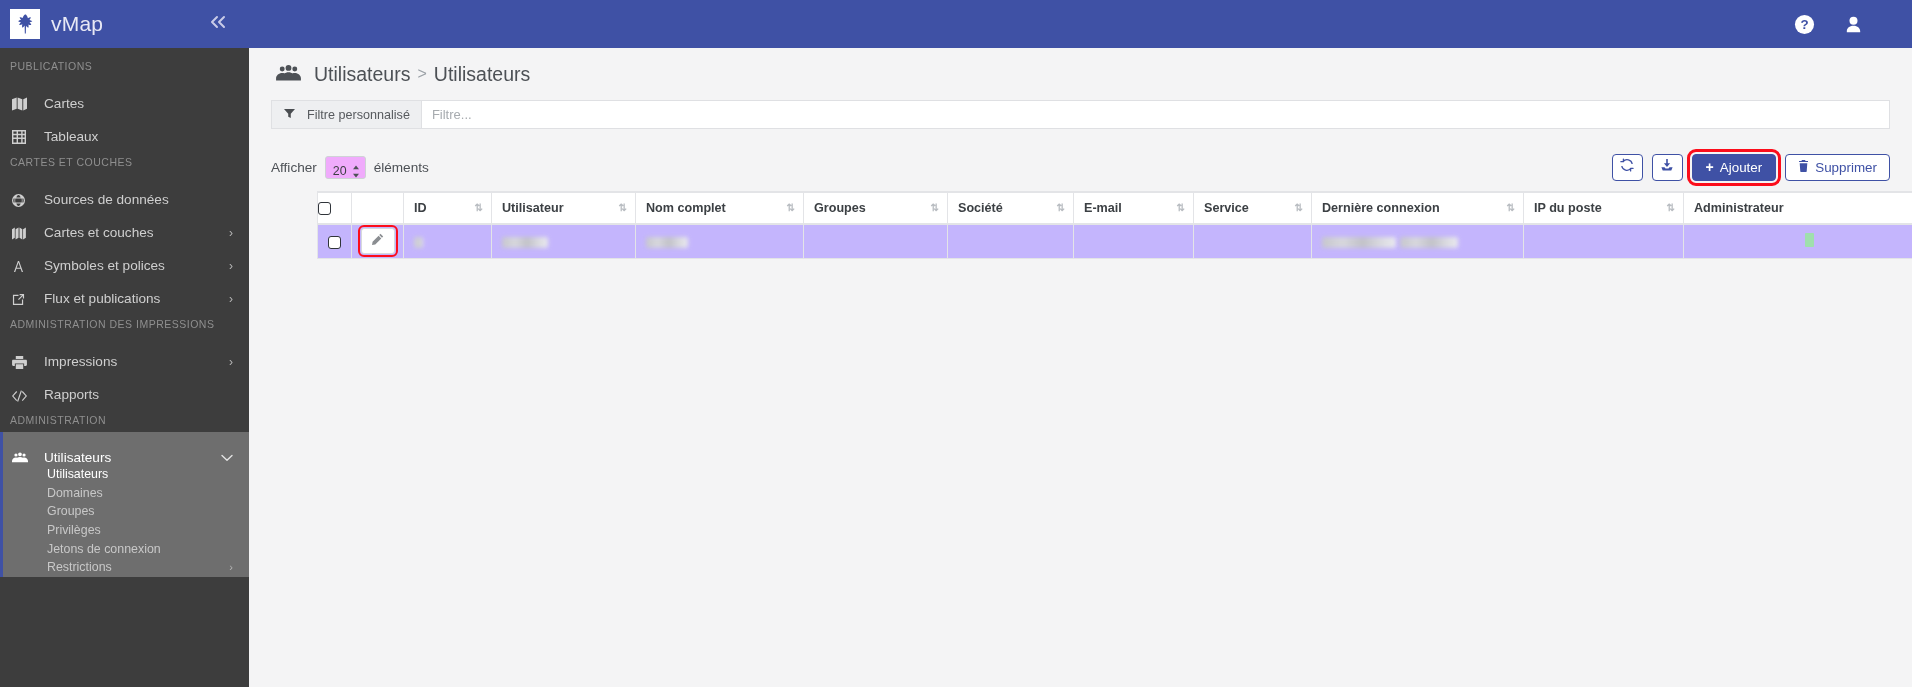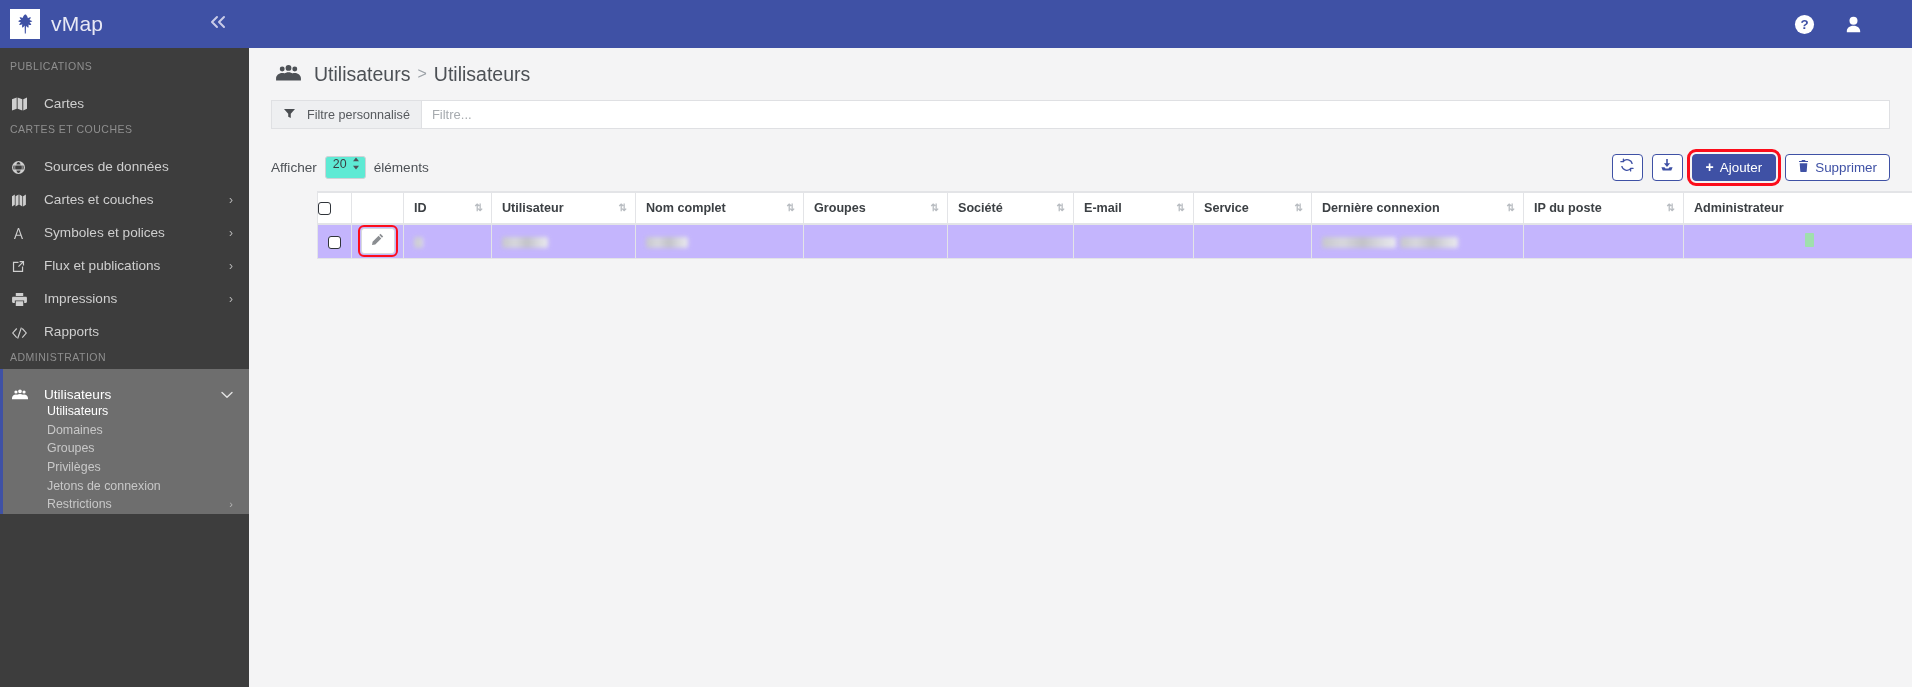--- a/index.html
+++ b/index.html
@@ -169,23 +169,23 @@
   .tablebar {
     display: flex; align-items: center;
     height: 38px;
     margin-bottom: 5px;
   }
   .lengthsel {
     display: flex; align-items: center;
     font-size: 13.6px; color: #4d5156;
   }
   .lengthsel .sel {
-    display: inline-flex; align-items: flex-start;
+    display: inline-flex; align-items: flex-end;
     border: 1px solid #cfd2d6;
-    background: #5eead4;
+    background: #f0abfc;
     border-radius: 3px;
     height: 23px;
     padding: 0 5px 0 7px;
     margin: 0 8px;
     font-size: 12.4px;
     color: #3b3e42;
     cursor: pointer;
   }
   .lengthsel .sel .spin { margin-left: 5px; font-size: 9px; line-height: 9px; color: #4d5156; display:flex; flex-direction:column; }
 
@@ -337,20 +337,28 @@
 
     <div class="nav-item">
       <span class="ico">
         <svg width="15" height="14" viewBox="0 0 16 14">
             <path d="M0 2l5-2v12l-5 2V2zm6-2l5 2v12l-5-2V0zm6 2l4-2v12l-4 2V2z"></path>
           </svg>
       </span>
       <span class="lbl">Cartes</span>
     </div>
 
+    <div class="nav-item">
+      <span class="ico">
+        <svg width="14" height="14" viewBox="0 0 14 14">
+            <path d="M0 0h14v14H0V0zm1.4 1.4v2.4h3.2V1.4H1.4zm4.6 0v2.4h3.2V1.4H6zm4.6 0v2.4h2v-2.4h-2zM1.4 5.2v2.4h3.2V5.2H1.4zm4.6 0v2.4h3.2V5.2H6zm4.6 0v2.4h2V5.2h-2zM1.4 9v3.6h3.2V9H1.4zm4.6 0v3.6h3.2V9H6zm4.6 0v3.6h2V9h-2z"></path>
+          </svg>
+      </span>
+      <span class="lbl">Tableaux</span>
+    </div>
 
     <div class="nav-section">CARTES ET COUCHES</div>
 
     <div class="nav-item">
       <span class="ico">
         <svg width="13" height="13" viewBox="0 0 14 14">
             <path d="M7 0a7 7 0 100 14A7 7 0 007 0zm0 1.2c1 0 1.9 1.1 2.3 2.7H4.7C5.1 2.3 6 1.2 7 1.2zM3.6 4.9h6.8c.1.6.2 1.3.2 2.1s-.1 1.5-.2 2.1H3.6c-.1-.6-.2-1.3-.2-2.1s.1-1.5.2-2.1zM1.4 7c0-.7.1-1.4.4-2.1h1.1c-.1.7-.2 1.4-.2 2.1s.1 1.4.2 2.1H1.8c-.3-.7-.4-1.4-.4-2.1zm10.8 2.1h-1.1c.1-.7.2-1.4.2-2.1s-.1-1.4-.2-2.1h1.1c.3.7.4 1.4.4 2.1s-.1 1.4-.4 2.1zM7 12.8c-1 0-1.9-1.1-2.3-2.7h4.6c-.4 1.6-1.3 2.7-2.3 2.7z"></path>
           </svg>
       </span>
       <span class="lbl">Sources de données</span>
@@ -379,20 +387,21 @@
     <div class="nav-item">
       <span class="ico">
         <svg width="13" height="13" viewBox="0 0 14 14">
             <path d="M1 2h6v1.3H2.3v8.4h8.4V7H12v6H1V2zm7.2-1H13v4.8h-1.3V3.2L7.4 7.6 6.5 6.7l4.3-4.4H8.2V1z"></path>
           </svg>
       </span>
       <span class="lbl">Flux et publications</span>
       <span class="caret">›</span>
     </div>
 
+    <div class="nav-section">ADMINISTRATION DES IMPRESSIONS</div>
 
     <div class="nav-item">
       <span class="ico">
         <svg width="15" height="13" viewBox="0 0 16 14">
             <path d="M4 0h8v3.2H4V0zM1.2 4h13.6c.7 0 1.2.6 1.2 1.3v4.2c0 .7-.5 1.3-1.2 1.3H13V8H3v2.8H1.2C.5 10.8 0 10.2 0 9.5V5.3C0 4.6.5 4 1.2 4zm2.8 5h8v5H4V9z"></path>
           </svg>
       </span>
       <span class="lbl">Impressions</span>
       <span class="caret">›</span>
     </div>

